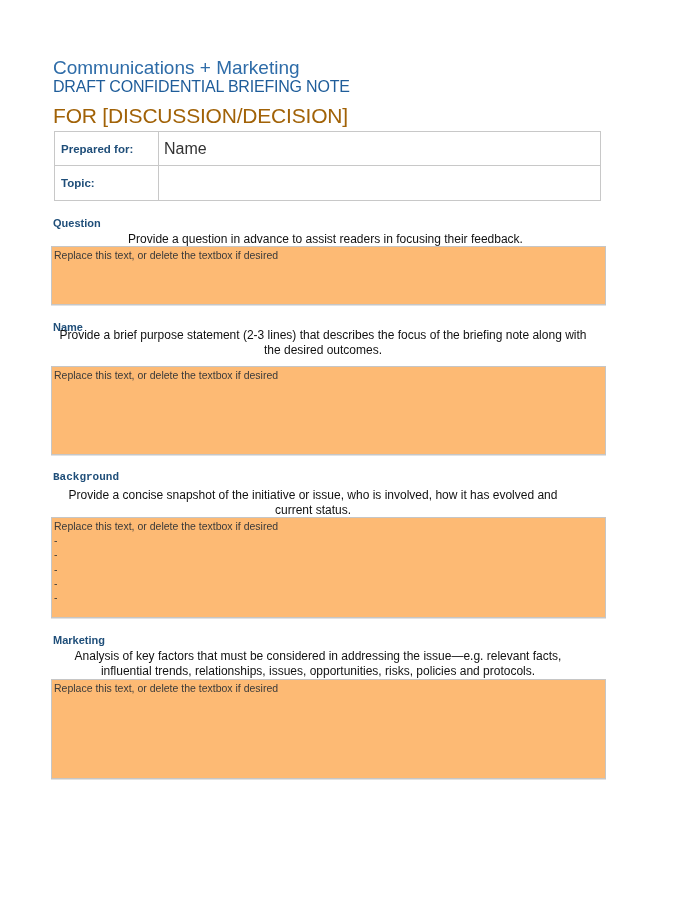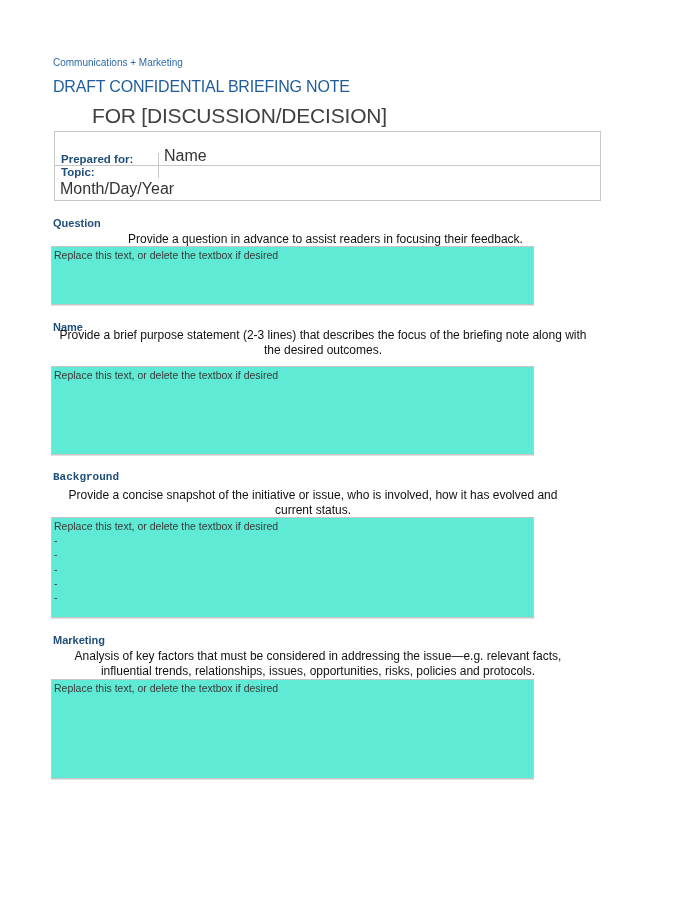--- a/index.html
+++ b/index.html
@@ -3,80 +3,79 @@
   <meta charset="utf-8">
   <style>
     * { box-sizing: border-box; margin: 0; padding: 0; }
     html, body { width: 695px; height: 900px; background: #ffffff; }
     body { position: relative; font-family: "Liberation Sans", "DejaVu Sans", sans-serif; color: #000; overflow: hidden; }
 
     .abs { position: absolute; }
 
     .dept {
       left: 53px; top: 57px;
-      font-size: 10px; color: #2E6CA8; white-space: nowrap;
+      font-size: 19px; color: #2E6CA8; white-space: nowrap;
     }
     .title {
       left: 53px; top: 78px;
       font-size: 16px; color: #1F5D9A; white-space: nowrap; letter-spacing: -0.2px;
     }
     .subtitle {
       left: 53px; top: 104px;
-      font-size: 21px; color: #404040; white-space: nowrap; letter-spacing: -0.2px; margin-left: 39px;
+      font-size: 21px; color: #a16207; white-space: nowrap; letter-spacing: -0.2px;
     }
 
     .meta-table {
       left: 54px; top: 131px; width: 547px; height: 70px;
       border: 1px solid #c8c8c8;
       border-collapse: collapse;
     }
     .meta-row { position: absolute; left: 0; width: 100%; height: 34px; display: flex; }
-    .meta-row.r0 { top: 0; border-bottom: 1px solid #c8c8c8; align-items: flex-end; }
-    .meta-row.r1 { top: 34px; height: 34px; flex-direction: column; }
+    .meta-row.r0 { top: 0; border-bottom: 1px solid #c8c8c8; }
+    .meta-row.r1 { top: 34px; height: 34px; }
     .meta-label {
       width: 104px; border-right: 1px solid #c8c8c8;
       font-size: 11.5px; font-weight: bold; color: #1F4E79;
       padding-left: 6px; display: flex; align-items: center;
     }
     .meta-value {
       flex: 1; font-size: 16px; color: #333;
       padding-left: 5px; display: flex; align-items: center;
     }
 
     .section-heading {
       font-size: 11px; font-weight: bold; color: #1F4E79; white-space: nowrap;
     }
     .section-desc {
       font-size: 12px; color: #111; line-height: 15px; width: 545px; text-align: center;
     }
     .textbox {
-      left: 51px; width: 483px;
+      left: 51px; width: 555px;
       border: 1px solid #c6c6c6;
       box-shadow: 0 1px 0 #e2e2e2;
       padding: 1px 2px;
       font-size: 10.5px; color: #3a3a3a; line-height: 14.2px;
-      background: #5eead4;
+      background: #fdba74;
     }
     .dash { display: block; }
   </style>
 </head>
 <body>
 
 <div class="abs dept">Communications + Marketing</div>
 <div class="abs title">DRAFT CONFIDENTIAL BRIEFING NOTE</div>
 <div class="abs subtitle">FOR [DISCUSSION/DECISION]</div>
 
 <div class="abs meta-table">
   <div class="meta-row r0">
     <div class="meta-label">Prepared for:</div>
     <div class="meta-value">Name</div>
   </div>
   <div class="meta-row r1">
     <div class="meta-label">Topic:</div>
-    <div class="meta-value">Month/Day/Year</div>
   </div>
 </div>
 
 <div class="abs section-heading" style="left:53px; top:217px;">Question</div>
 <div class="abs section-desc" style="left:53px; top:232px;">Provide a question in advance to assist readers in focusing their feedback.</div>
 <div class="abs textbox" style="top:246px; height:59px;">
   <span>Replace this text, or delete the textbox if desired</span>
 </div>
 
 <div class="abs section-heading" style="left:53px; top:321px;">Name</div>

